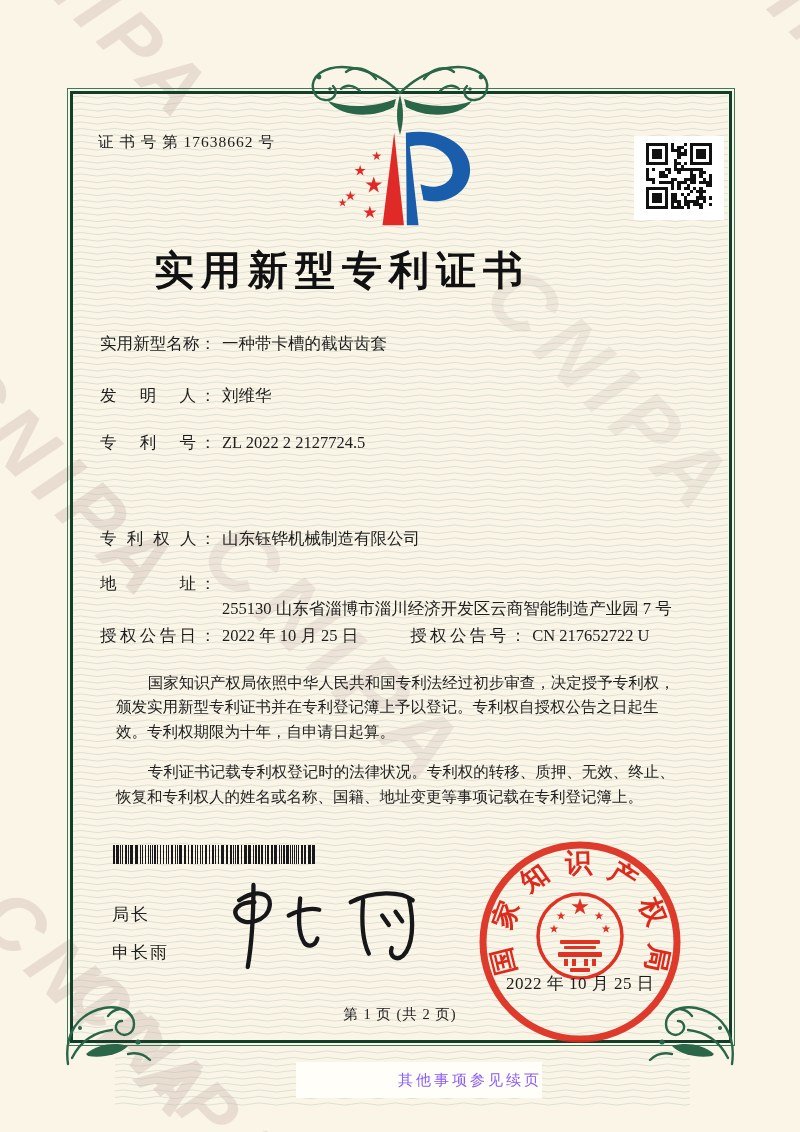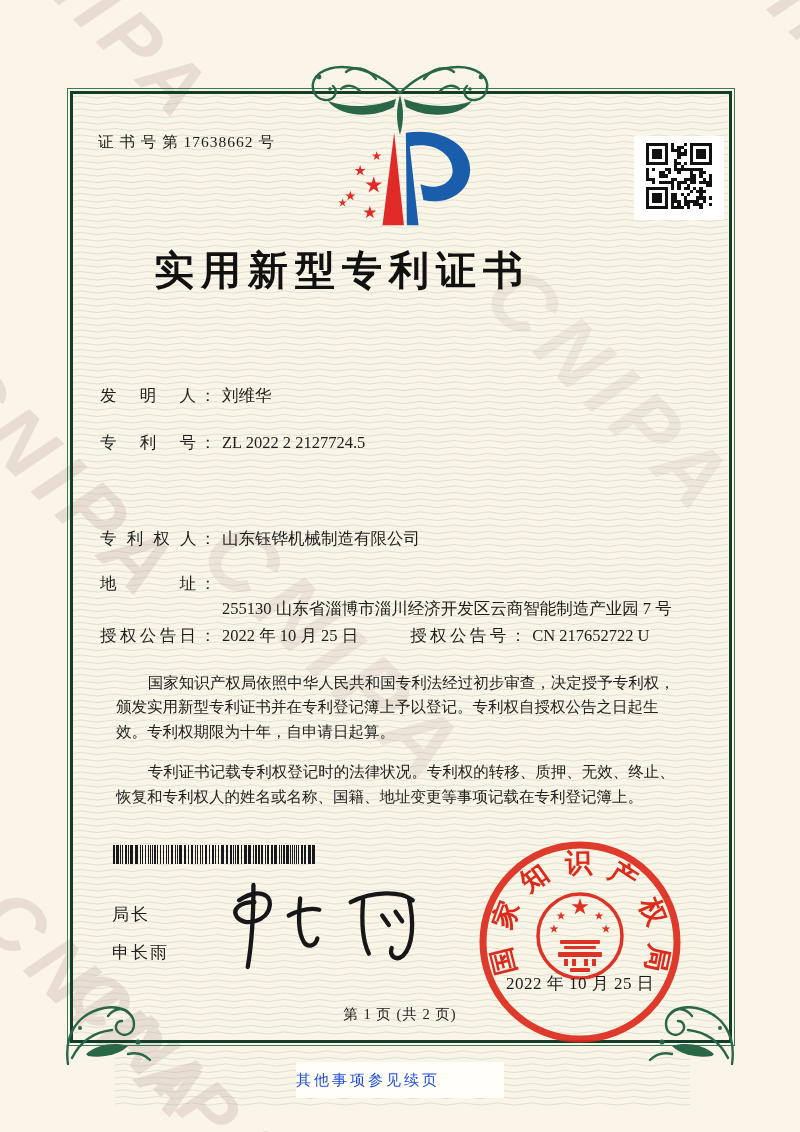--- a/index.html
+++ b/index.html
@@ -58,23 +58,23 @@
   .signature{position:absolute;left:222px;top:872px;}
   .signature path{fill:none;stroke:#17171a;stroke-width:4.5;stroke-linecap:round;}
 
   .seal{position:absolute;left:474px;top:836px;z-index:6;}
   .seal-date{position:absolute;left:492px;top:972px;width:176px;z-index:7;text-align:center;
              font-size:17px;color:#1c1c1c;letter-spacing:0.5px;}
 
   .page-info{position:absolute;left:0;top:1005px;width:800px;text-align:center;
              font-size:14.5px;letter-spacing:1px;color:#222;}
 
-  .footer-note{position:absolute;left:296px;top:1062px;width:208px;height:36px;z-index:6;
-               background:#fffef8;text-align:left;line-height:36px;font-size:15px;
-               letter-spacing:3px;color:#1d4ed8;}
+  .footer-note{position:absolute;left:296px;top:1062px;width:246px;height:36px;z-index:6;
+               background:#fffef8;text-align:right;line-height:36px;font-size:15px;
+               letter-spacing:3px;color:#8b5cf6;}
 
   .ornament path,.ornament circle{stroke:#2a6648;fill:none;stroke-width:2.4;stroke-linecap:round;}
   .ornament .fill{fill:#2a6648;stroke:none;}
   .orn-top{position:absolute;left:300px;top:55px;z-index:5;}
   .orn-bl{position:absolute;left:58px;top:998px;z-index:5;}
   .orn-br{position:absolute;left:647px;top:998px;z-index:5;transform:scaleX(-1);}
 </style>
 </head>
 <body>
 
@@ -436,20 +436,23 @@
           <rect x="15" y="1" width="5" height="5" fill="#fff"></rect>
           <rect x="16" y="2" width="3" height="3" fill="#111"></rect>
           <rect x="0" y="14" width="7" height="7" fill="#111"></rect>
           <rect x="1" y="15" width="5" height="5" fill="#fff"></rect>
           <rect x="2" y="16" width="3" height="3" fill="#111"></rect>
         </svg>
     </div>
 
     <div class="title">实用新型专利证书</div>
 
+    <div class="field" style="top:333px;">
+      <span class="f-label">实用新型名称：</span><span class="f-value">一种带卡槽的截齿齿套</span>
+    </div>
     <div class="field" style="top:385px;">
       <span class="f-label">发　明　人：</span><span class="f-value">刘维华</span>
     </div>
     <div class="field" style="top:432px;">
       <span class="f-label">专　利　号：</span><span class="f-value">ZL 2022 2 2127724.5</span>
     </div>
     <div class="field" style="top:528px;">
       <span class="f-label">专 利 权 人：</span><span class="f-value">山东钰铧机械制造有限公司</span>
     </div>
     <div class="field addr" style="top:573px;">

